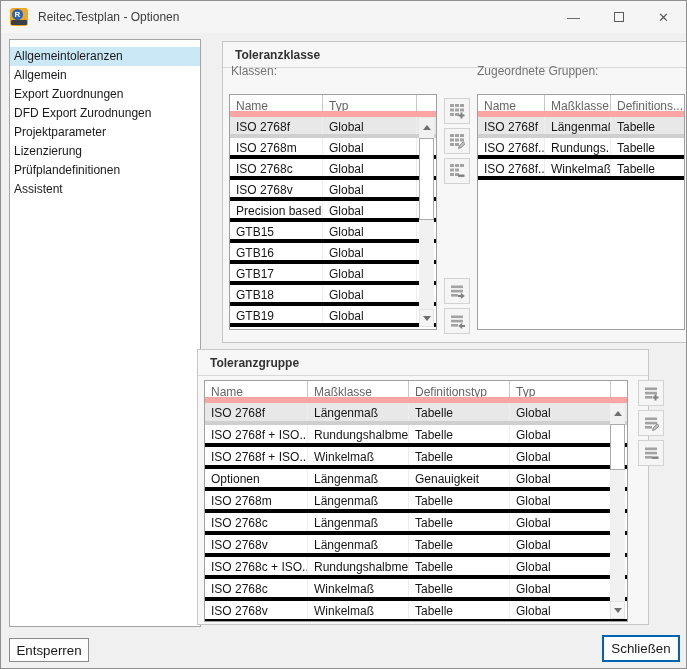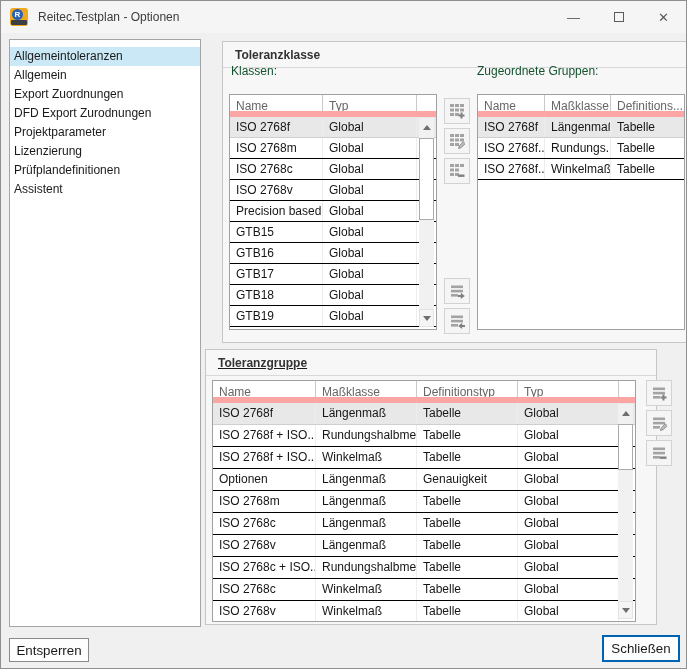--- a/index.html
+++ b/index.html
@@ -19,30 +19,30 @@
   .win-btn{width:45px;height:100%;display:flex;align-items:center;justify-content:center;color:#5a5a5a;font-size:13px;}
   .maxi{width:10px;height:10px;border:1px solid #5a5a5a;}
   
   .sidebar{position:absolute;left:8px;top:38px;width:192px;height:588px;background:#fff;border:1px solid #a5a5a5;overflow:hidden;padding-top:7px;}
   .sidebar-item{height:19px;line-height:19px;padding-left:4px;white-space:nowrap;overflow:hidden;}
   .sidebar-item.selected{background:#cbe8f6;}
   
   .groupbox{position:absolute;background:#f7f7f7;border:1px solid #c6c6c6;}
   .gb-title{height:26px;line-height:26px;padding-left:12px;font-weight:bold;color:#333;border-bottom:1px solid #d9d9d9;}
   .group-toleranzklasse{left:208px;top:40px;width:470px;height:302px;margin-left:13px;}
-  .group-toleranzgruppe{left:204px;top:348px;width:452px;height:276px;text-decoration:underline;}
-  .field-label{position:absolute;white-space:nowrap;color:#14532d;}
+  .group-toleranzgruppe{left:196px;top:348px;width:452px;height:276px;}
+  .field-label{position:absolute;white-space:nowrap;color:#737373;}
   .klassen-label{left:8px;top:22px;}
   .zug-label{left:254px;top:22px;}
   
   .table{position:absolute;background:#fff;border:1px solid #a0a0a0;overflow:hidden;}
   .thead{display:flex;height:22px;color:#666;border-bottom:6px solid #fca5a5;background:#fff;}
   .th{padding:4px 0 0 6px;border-right:1px solid #c9c9c9;overflow:hidden;white-space:nowrap;}
   .th-fill{flex:1;border-right:none;}
-  .trow{display:flex;height:21px;border-bottom:1px solid #000000;}
+  .trow{display:flex;height:21px;border-bottom:4px solid #000000;}
   .td{padding:3px 0 0 6px;border-right:1px solid #ededed;overflow:hidden;white-space:nowrap;color:#161616;}
   .trow.selected{background:#e8e8e8;border-bottom-color:#cfcfcf;}
   .klassen-table{left:6px;top:52px;width:208px;height:236px;}
   .zug-table{left:254px;top:52px;width:208px;height:236px;}
   .gruppe-table{left:6px;top:30px;width:424px;height:242px;}
   .gruppe-table .trow{height:22px;}
   .k0{width:93px;} .k1{width:94px;}
   .z0{width:67px;} .z1{width:66px;} .z2{flex:1;border-right:none;}
   .g0{width:103px;} .g1{width:101px;} .g2{width:101px;} .g3{width:101px;}
   

